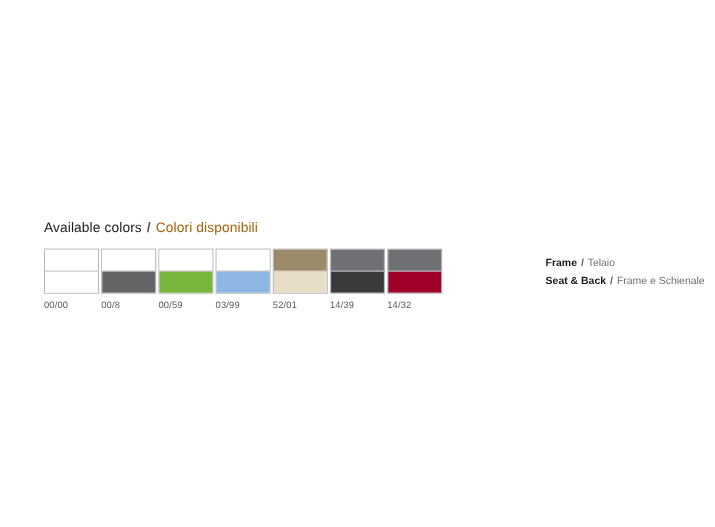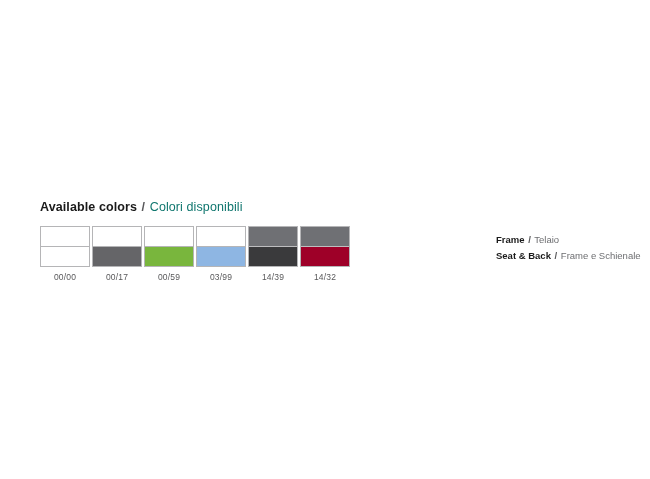--- a/index.html
+++ b/index.html
@@ -26,44 +26,43 @@
   
   #panel-title {
     font-size: 12.5px;
     line-height: 15px;
     letter-spacing: 0.1px;
     white-space: nowrap;
     margin-bottom: 11px;
     font-stretch: condensed;
   }
   #panel-title .t-strong {
-    font-weight: 700;
+    font-weight: 400;
     color: #1a1a1a;
   }
   #panel-title .t-sep {
     font-weight: 700;
     color: #58585a;
     padding: 0 1px;
   }
   #panel-title .t-light {
     font-weight: 400;
-    color: #0f766e;
+    color: #a16207;
   }
 
   
   #swatch-row {
     display: flex;
     align-items: flex-start;
     gap: 2px;
   }
   .swatch-cell {
     width: 50px;
     display: flex;
     flex-direction: column;
-    align-items: center;
   }
   .swatch-box {
     width: 50px;
     height: 41px;
     box-sizing: border-box;
     display: flex;
     flex-direction: column;
     border: 1px solid #b5b5b7;
     background: #ffffff;
   }
@@ -131,35 +130,42 @@
           <div class="swatch-half frame-half" style="background: rgb(255, 255, 255);"></div>
           <div class="swatch-half seat-half" style="background: rgb(255, 255, 255);"></div>
         </div>
         <div class="swatch-label">00/00</div>
       </div>
       <div class="swatch-cell">
         <div class="swatch-box light-frame">
           <div class="swatch-half frame-half" style="background: rgb(255, 255, 255);"></div>
           <div class="swatch-half seat-half" style="background: rgb(101, 101, 104);"></div>
         </div>
-        <div class="swatch-label">00/17</div>
+        <div class="swatch-label">00/8</div>
       </div>
       <div class="swatch-cell">
         <div class="swatch-box light-frame">
           <div class="swatch-half frame-half" style="background: rgb(255, 255, 255);"></div>
           <div class="swatch-half seat-half" style="background: rgb(121, 182, 61);"></div>
         </div>
         <div class="swatch-label">00/59</div>
       </div>
       <div class="swatch-cell">
         <div class="swatch-box light-frame">
           <div class="swatch-half frame-half" style="background: rgb(255, 255, 255);"></div>
           <div class="swatch-half seat-half" style="background: rgb(142, 182, 227);"></div>
         </div>
         <div class="swatch-label">03/99</div>
+      </div>
+      <div class="swatch-cell">
+        <div class="swatch-box">
+          <div class="swatch-half frame-half" style="background: rgb(156, 139, 106);"></div>
+          <div class="swatch-half seat-half" style="background: rgb(232, 221, 198);"></div>
+        </div>
+        <div class="swatch-label">52/01</div>
       </div>
       <div class="swatch-cell">
         <div class="swatch-box">
           <div class="swatch-half frame-half" style="background: rgb(111, 112, 116);"></div>
           <div class="swatch-half seat-half" style="background: rgb(58, 58, 60);"></div>
         </div>
         <div class="swatch-label">14/39</div>
       </div>
       <div class="swatch-cell">
         <div class="swatch-box">

